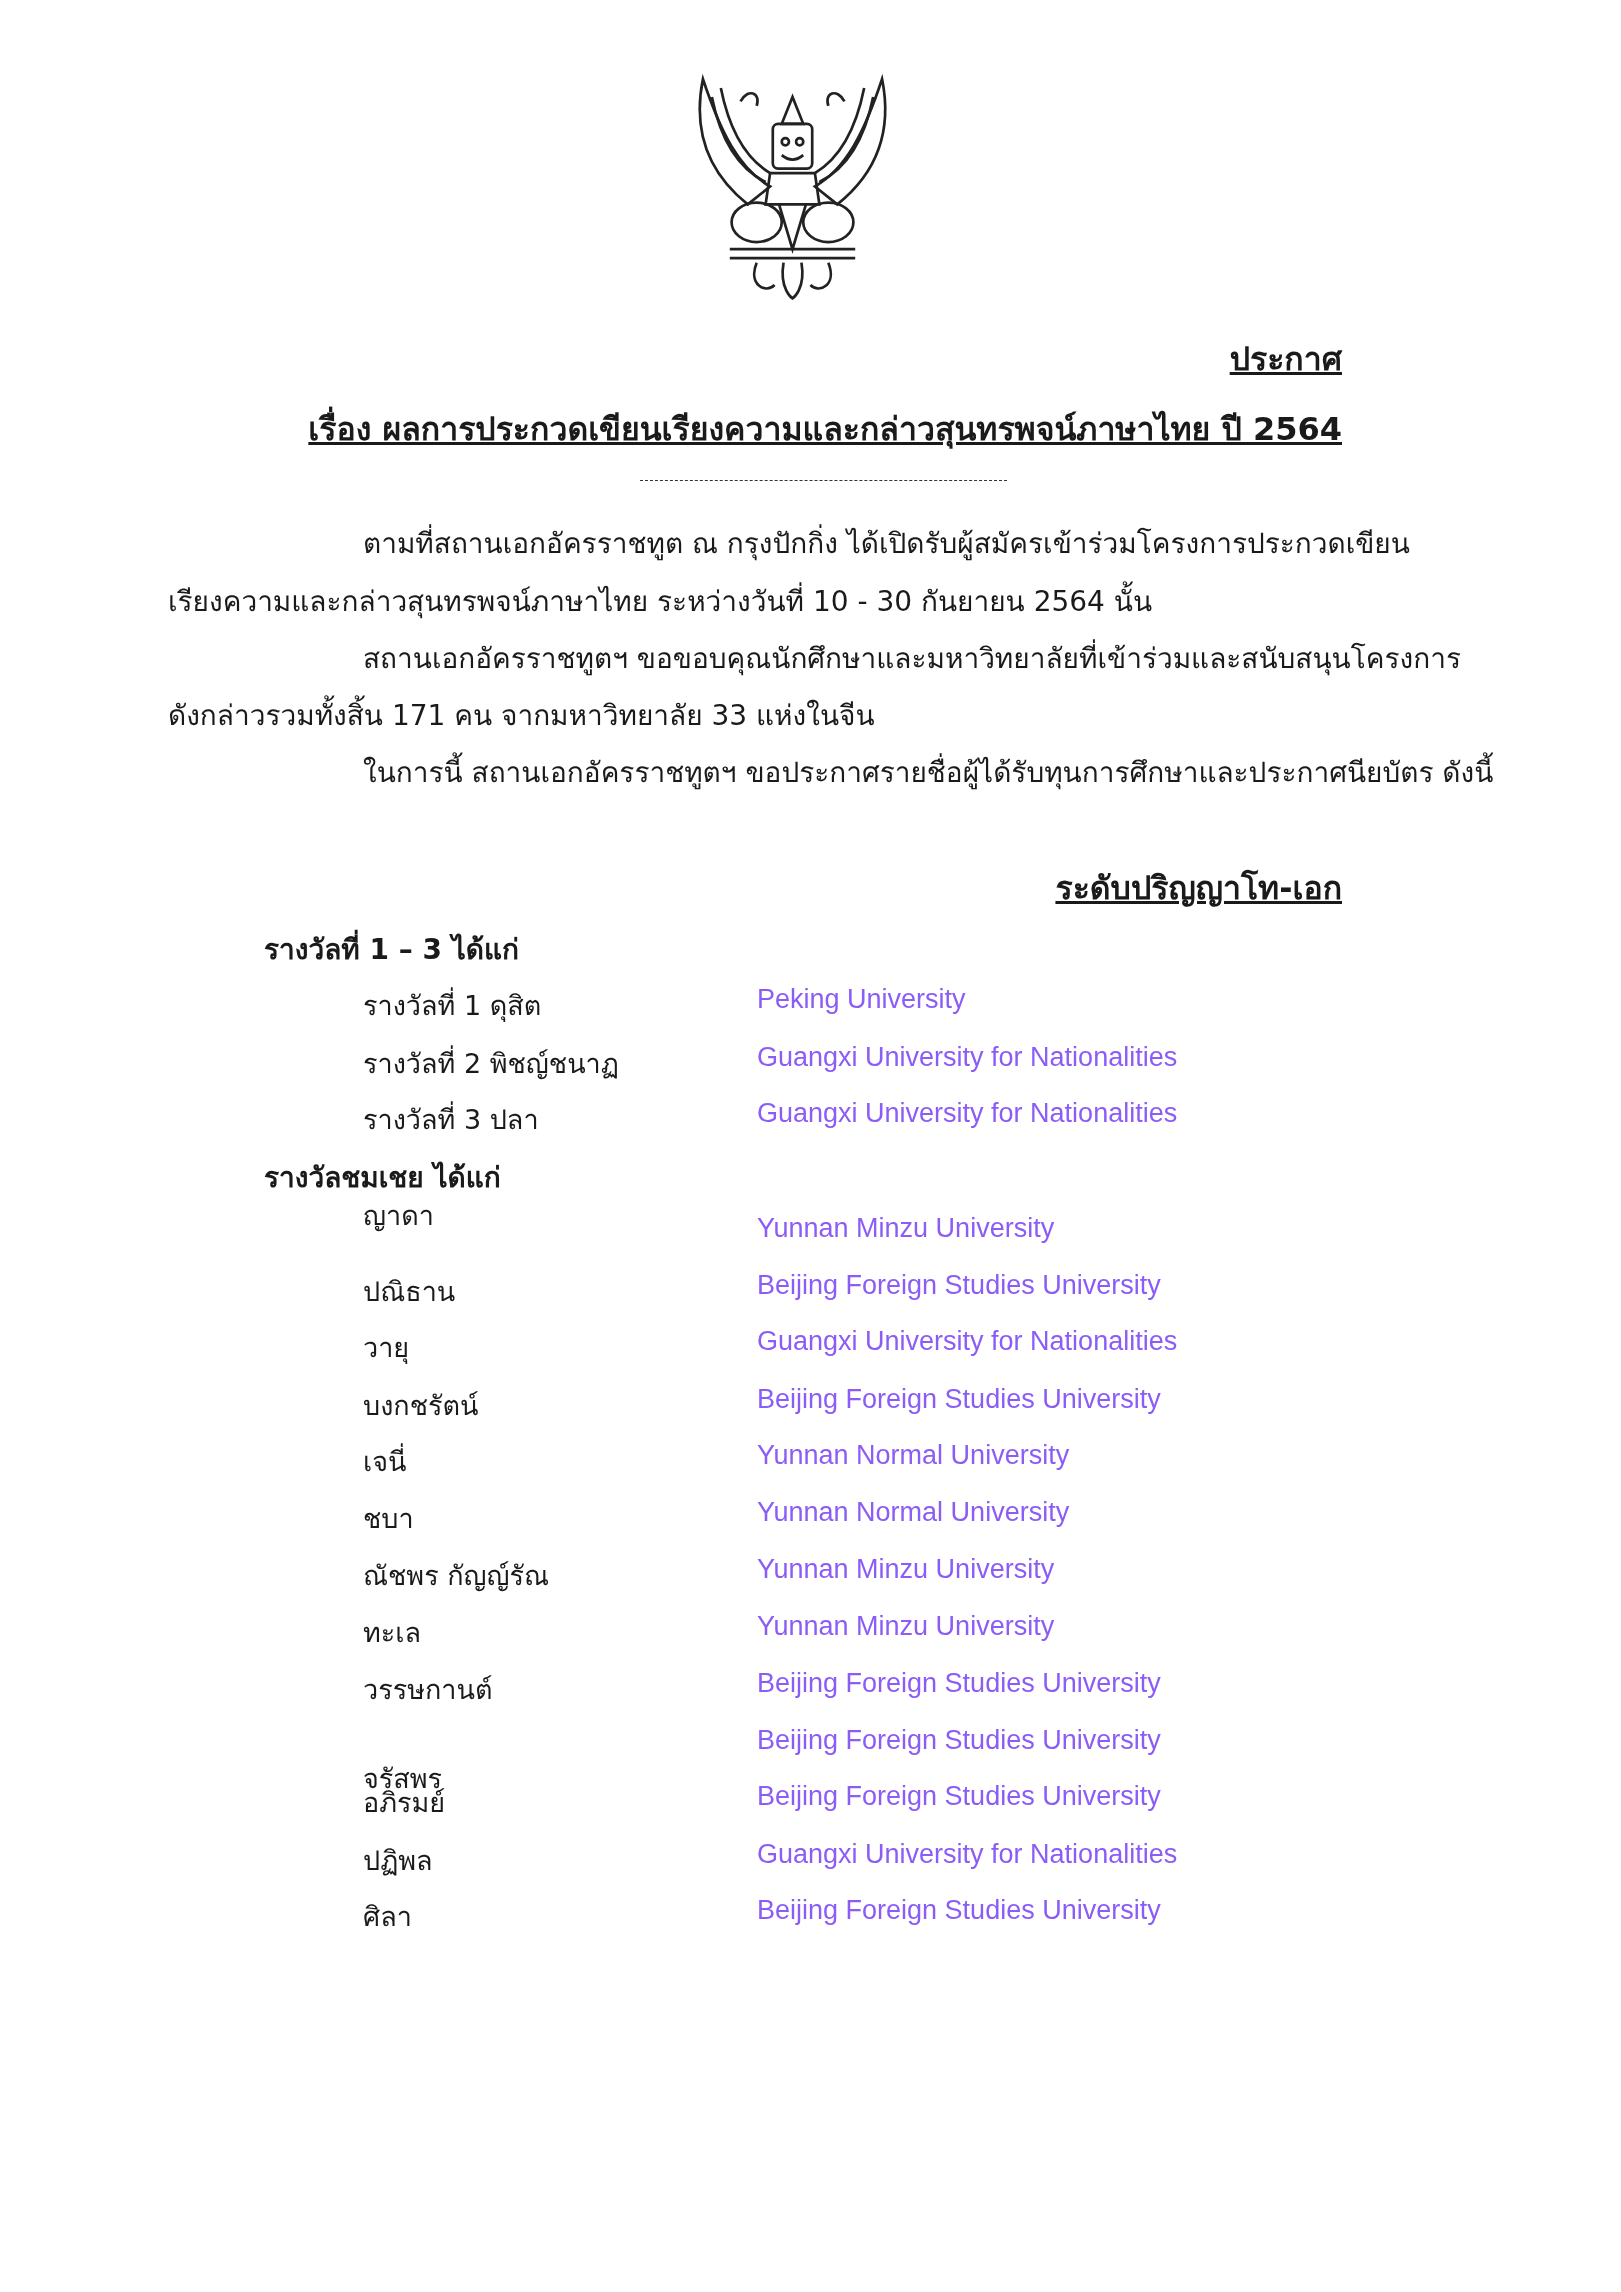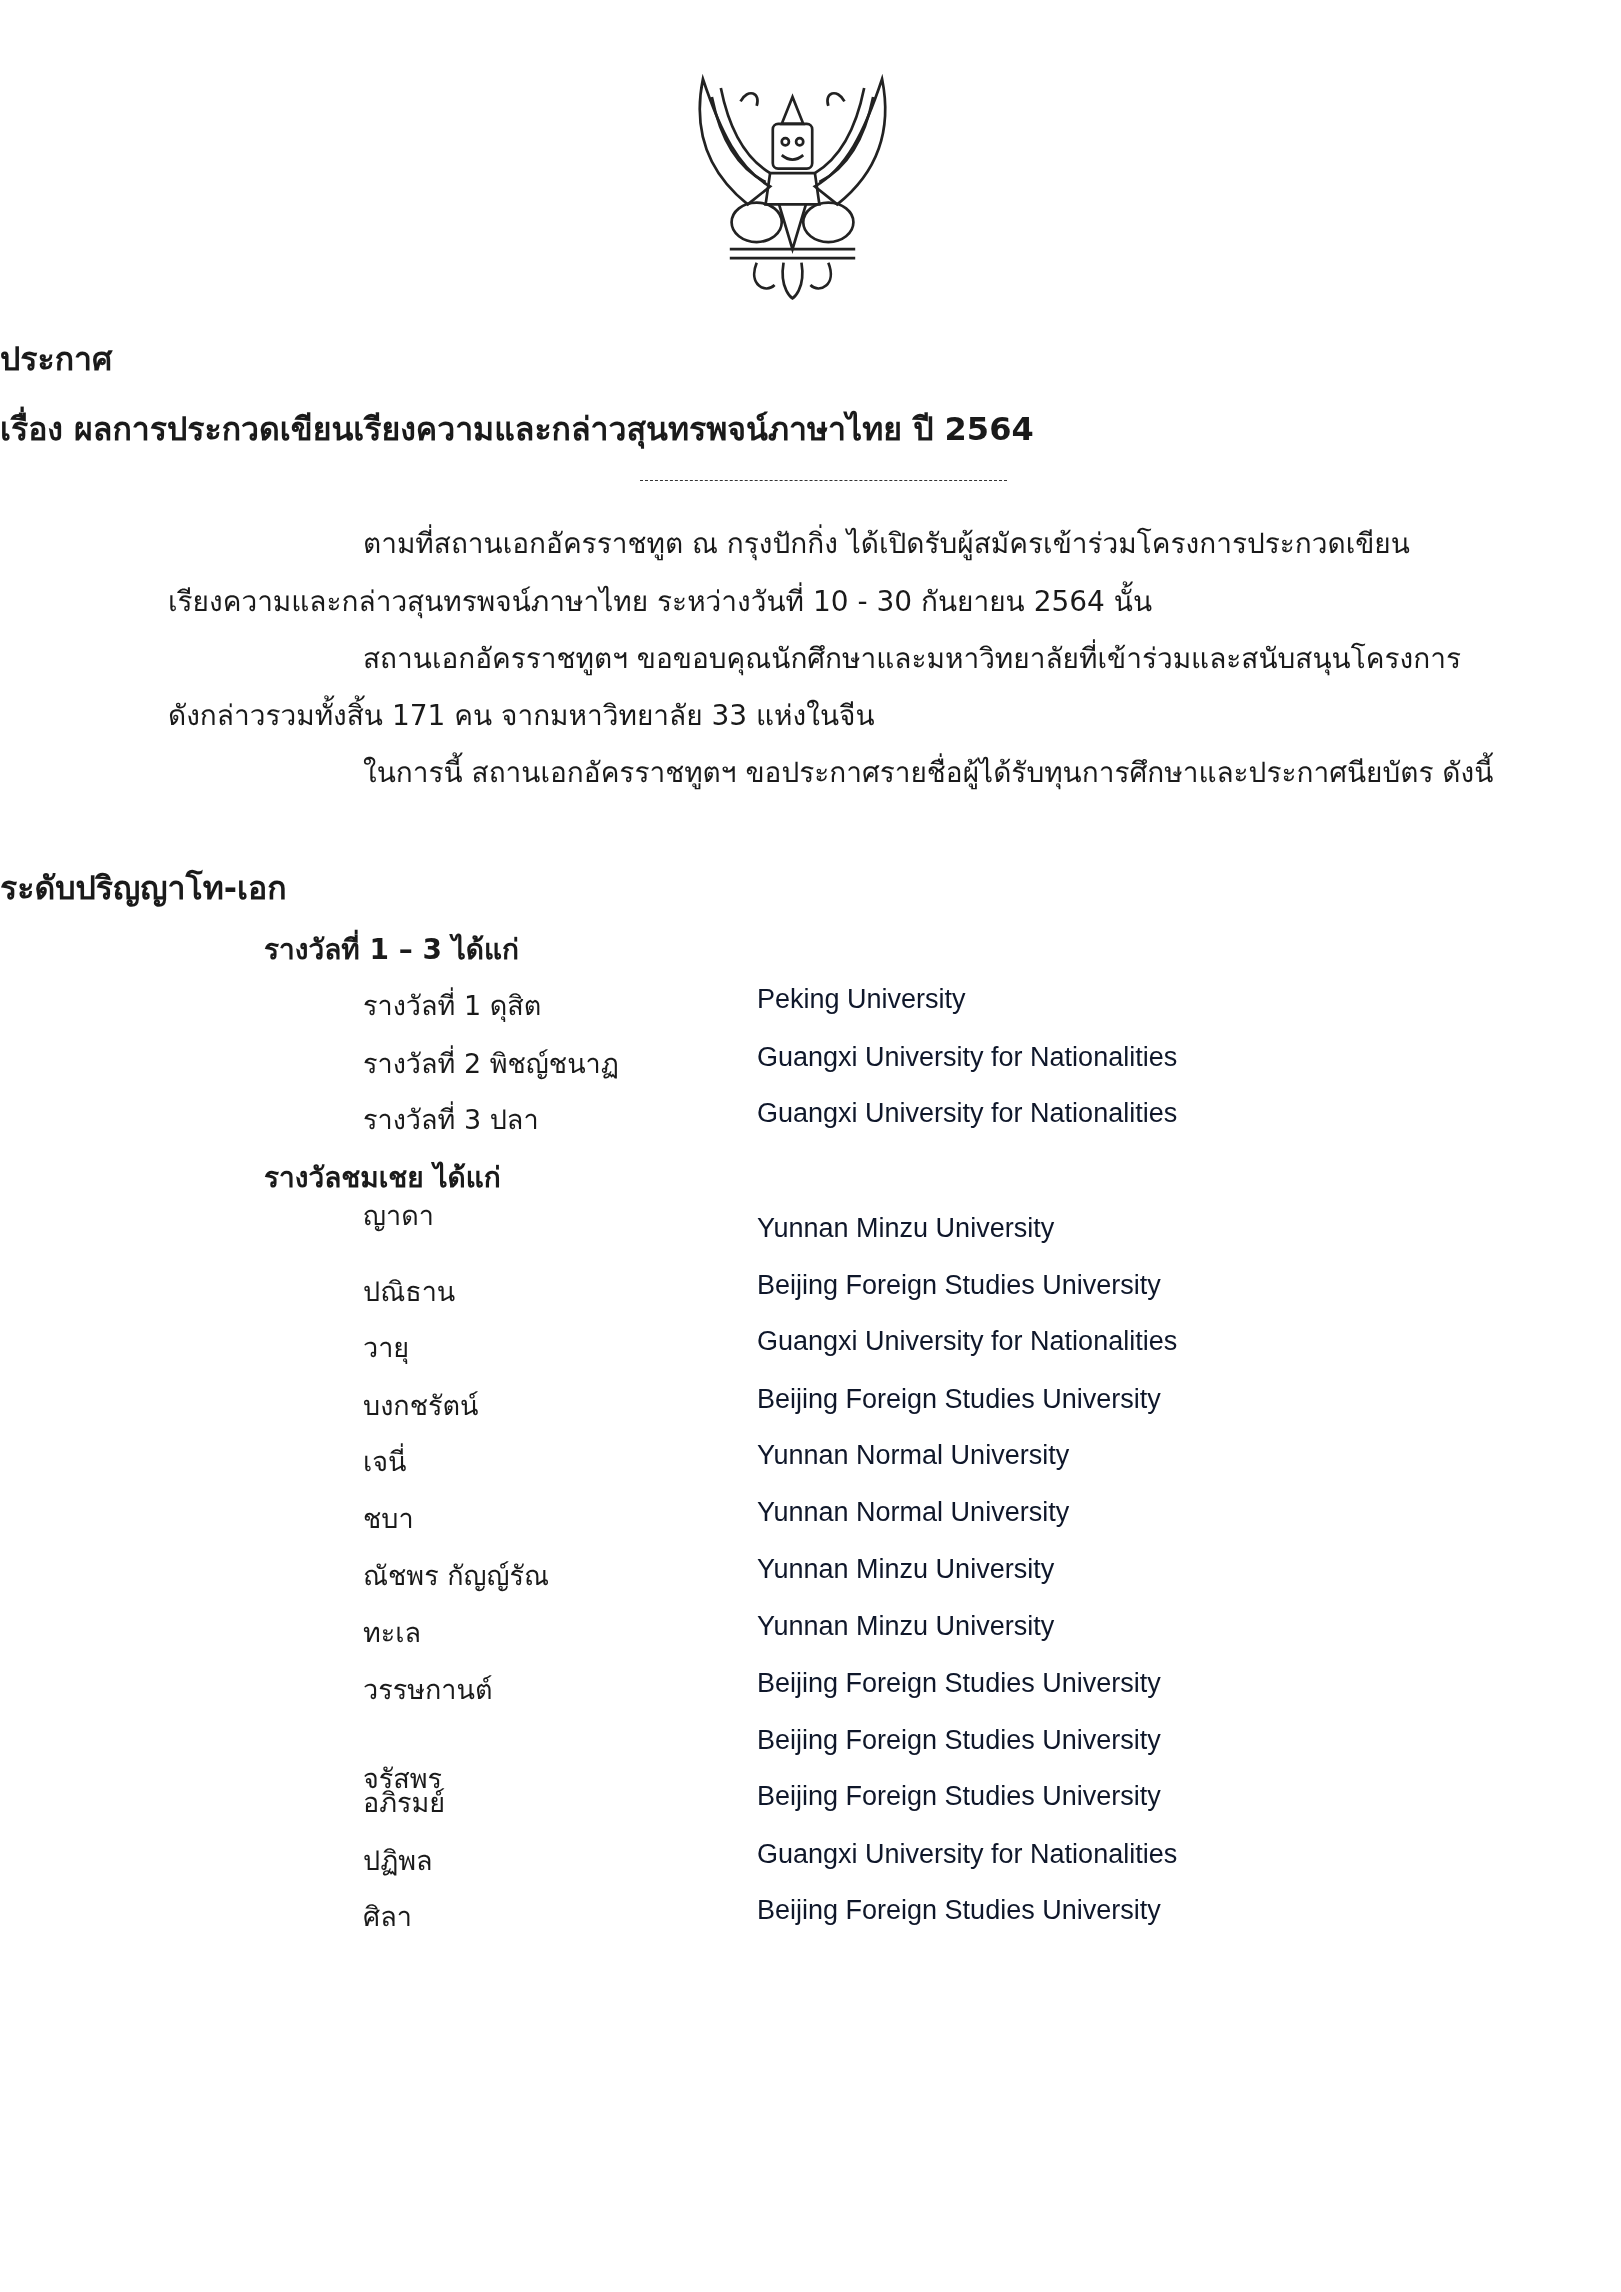--- a/index.html
+++ b/index.html
@@ -1,28 +1,28 @@
 <!DOCTYPE html>
 <html style="font-size:14.3px"><head>
 <meta charset="utf-8">
 <style>
   html, body { margin: 0; padding: 0; background: #ffffff; }
   body { width: 1621px; height: 2293px; position: relative; overflow: hidden;
          font-family: "DejaVu Sans", "Liberation Sans", sans-serif; color: #1a1a1a; }
   .abs { position: absolute; white-space: nowrap; }
   .emblem { left: 685px; top: 70px; width: 215px; height: 233px; }
-  .center { left: 0; width: 1342px; text-align: left; }
+  .center { left: 0; width: 1342px; text-align: right; text-decoration: underline; }
   .title { top: 333px; font-size: 32px; font-weight: bold; }
   .subject { top: 403px; font-size: 32px; font-weight: bold; }
   .rule { top: 480px; left: 640px; width: 367px; border-top: 1.8px dashed #333; height: 0; }
   .para { font-size: 28px; }
   .section { top: 862px; font-size: 32px; font-weight: bold; }
   .group { left: 264px; font-size: 28px; font-weight: bold; }
   .name { left: 363px; font-size: 27px; }
-  .uni { left: 757px; font-size: 27px; font-family: "Liberation Sans", "DejaVu Sans", sans-serif; color: #0f172a; }
+  .uni { left: 757px; font-size: 27px; font-family: "Liberation Sans", "DejaVu Sans", sans-serif; color: #8b5cf6; }
 </style>
 </head>
 <body>
 
 <div class="abs emblem">
   <svg width="215" height="233" viewBox="0 0 240 260">
     <g fill="none" stroke="#222" stroke-width="3">
       <path d="M20 10 C10 60 20 110 70 150 L95 130 C60 110 40 70 20 10 Z"></path>
       <path d="M220 10 C230 60 220 110 170 150 L145 130 C180 110 200 70 220 10 Z"></path>
       <path d="M30 30 C40 80 60 110 90 125"></path>

